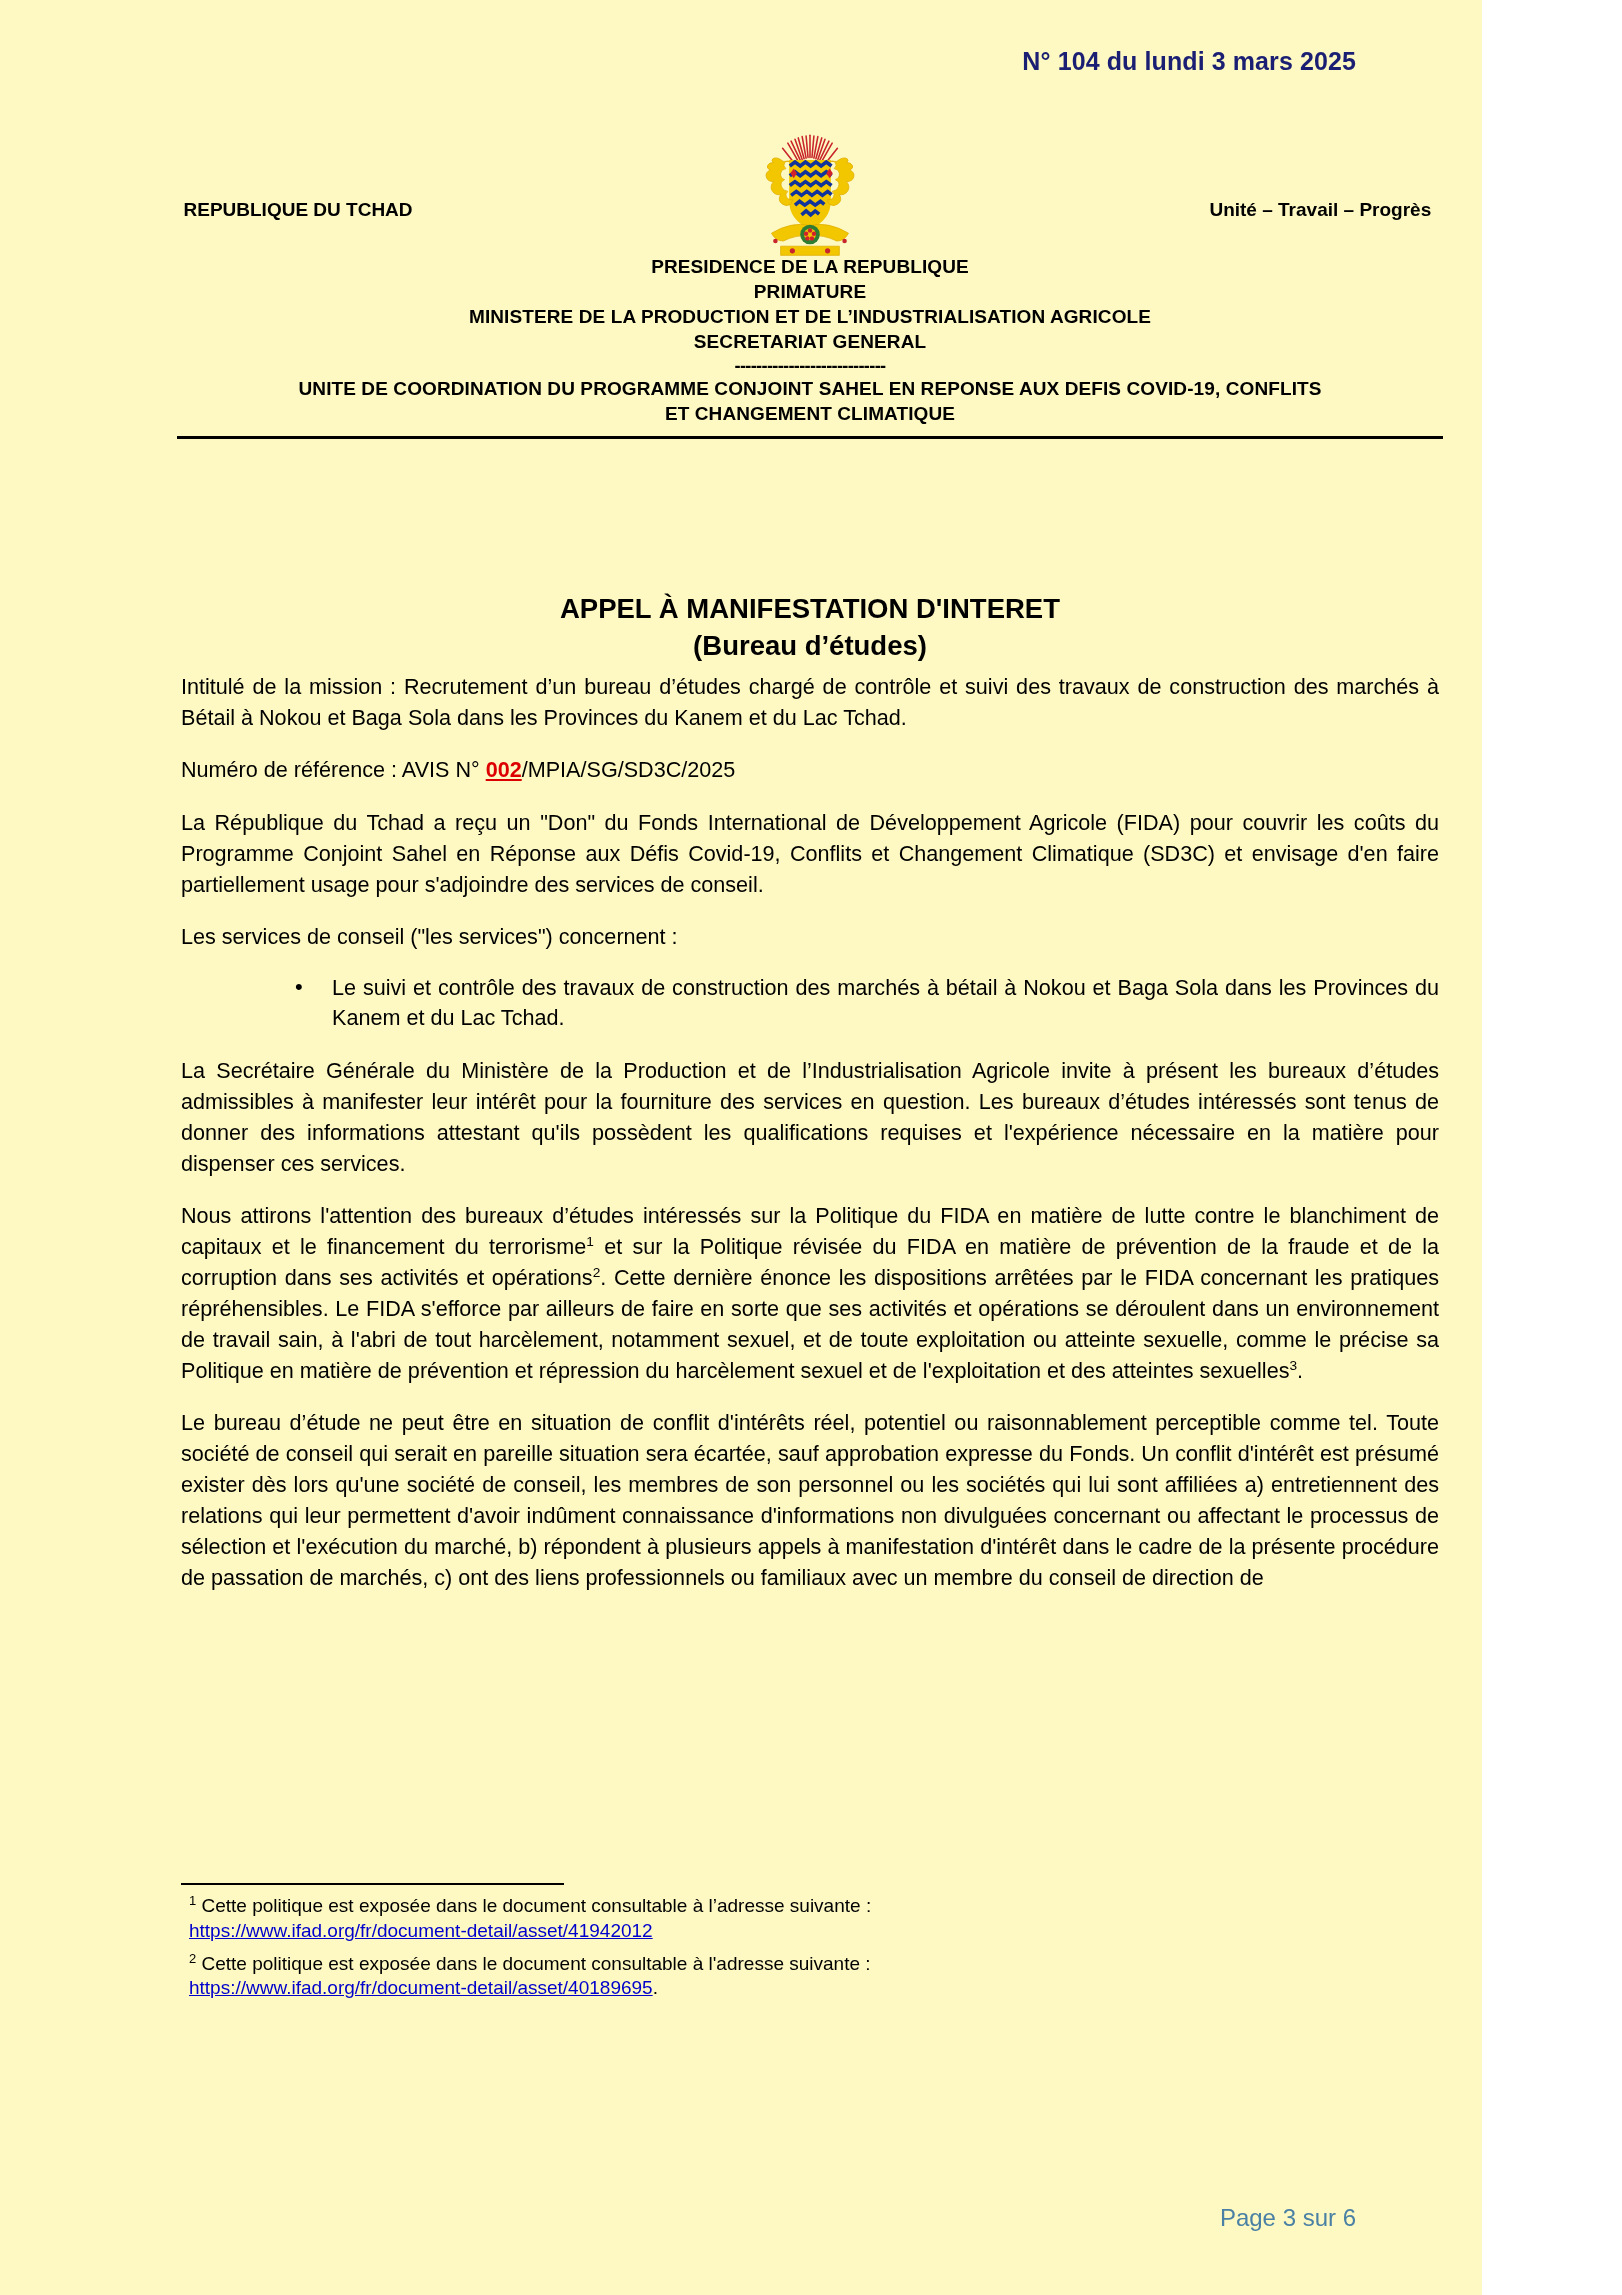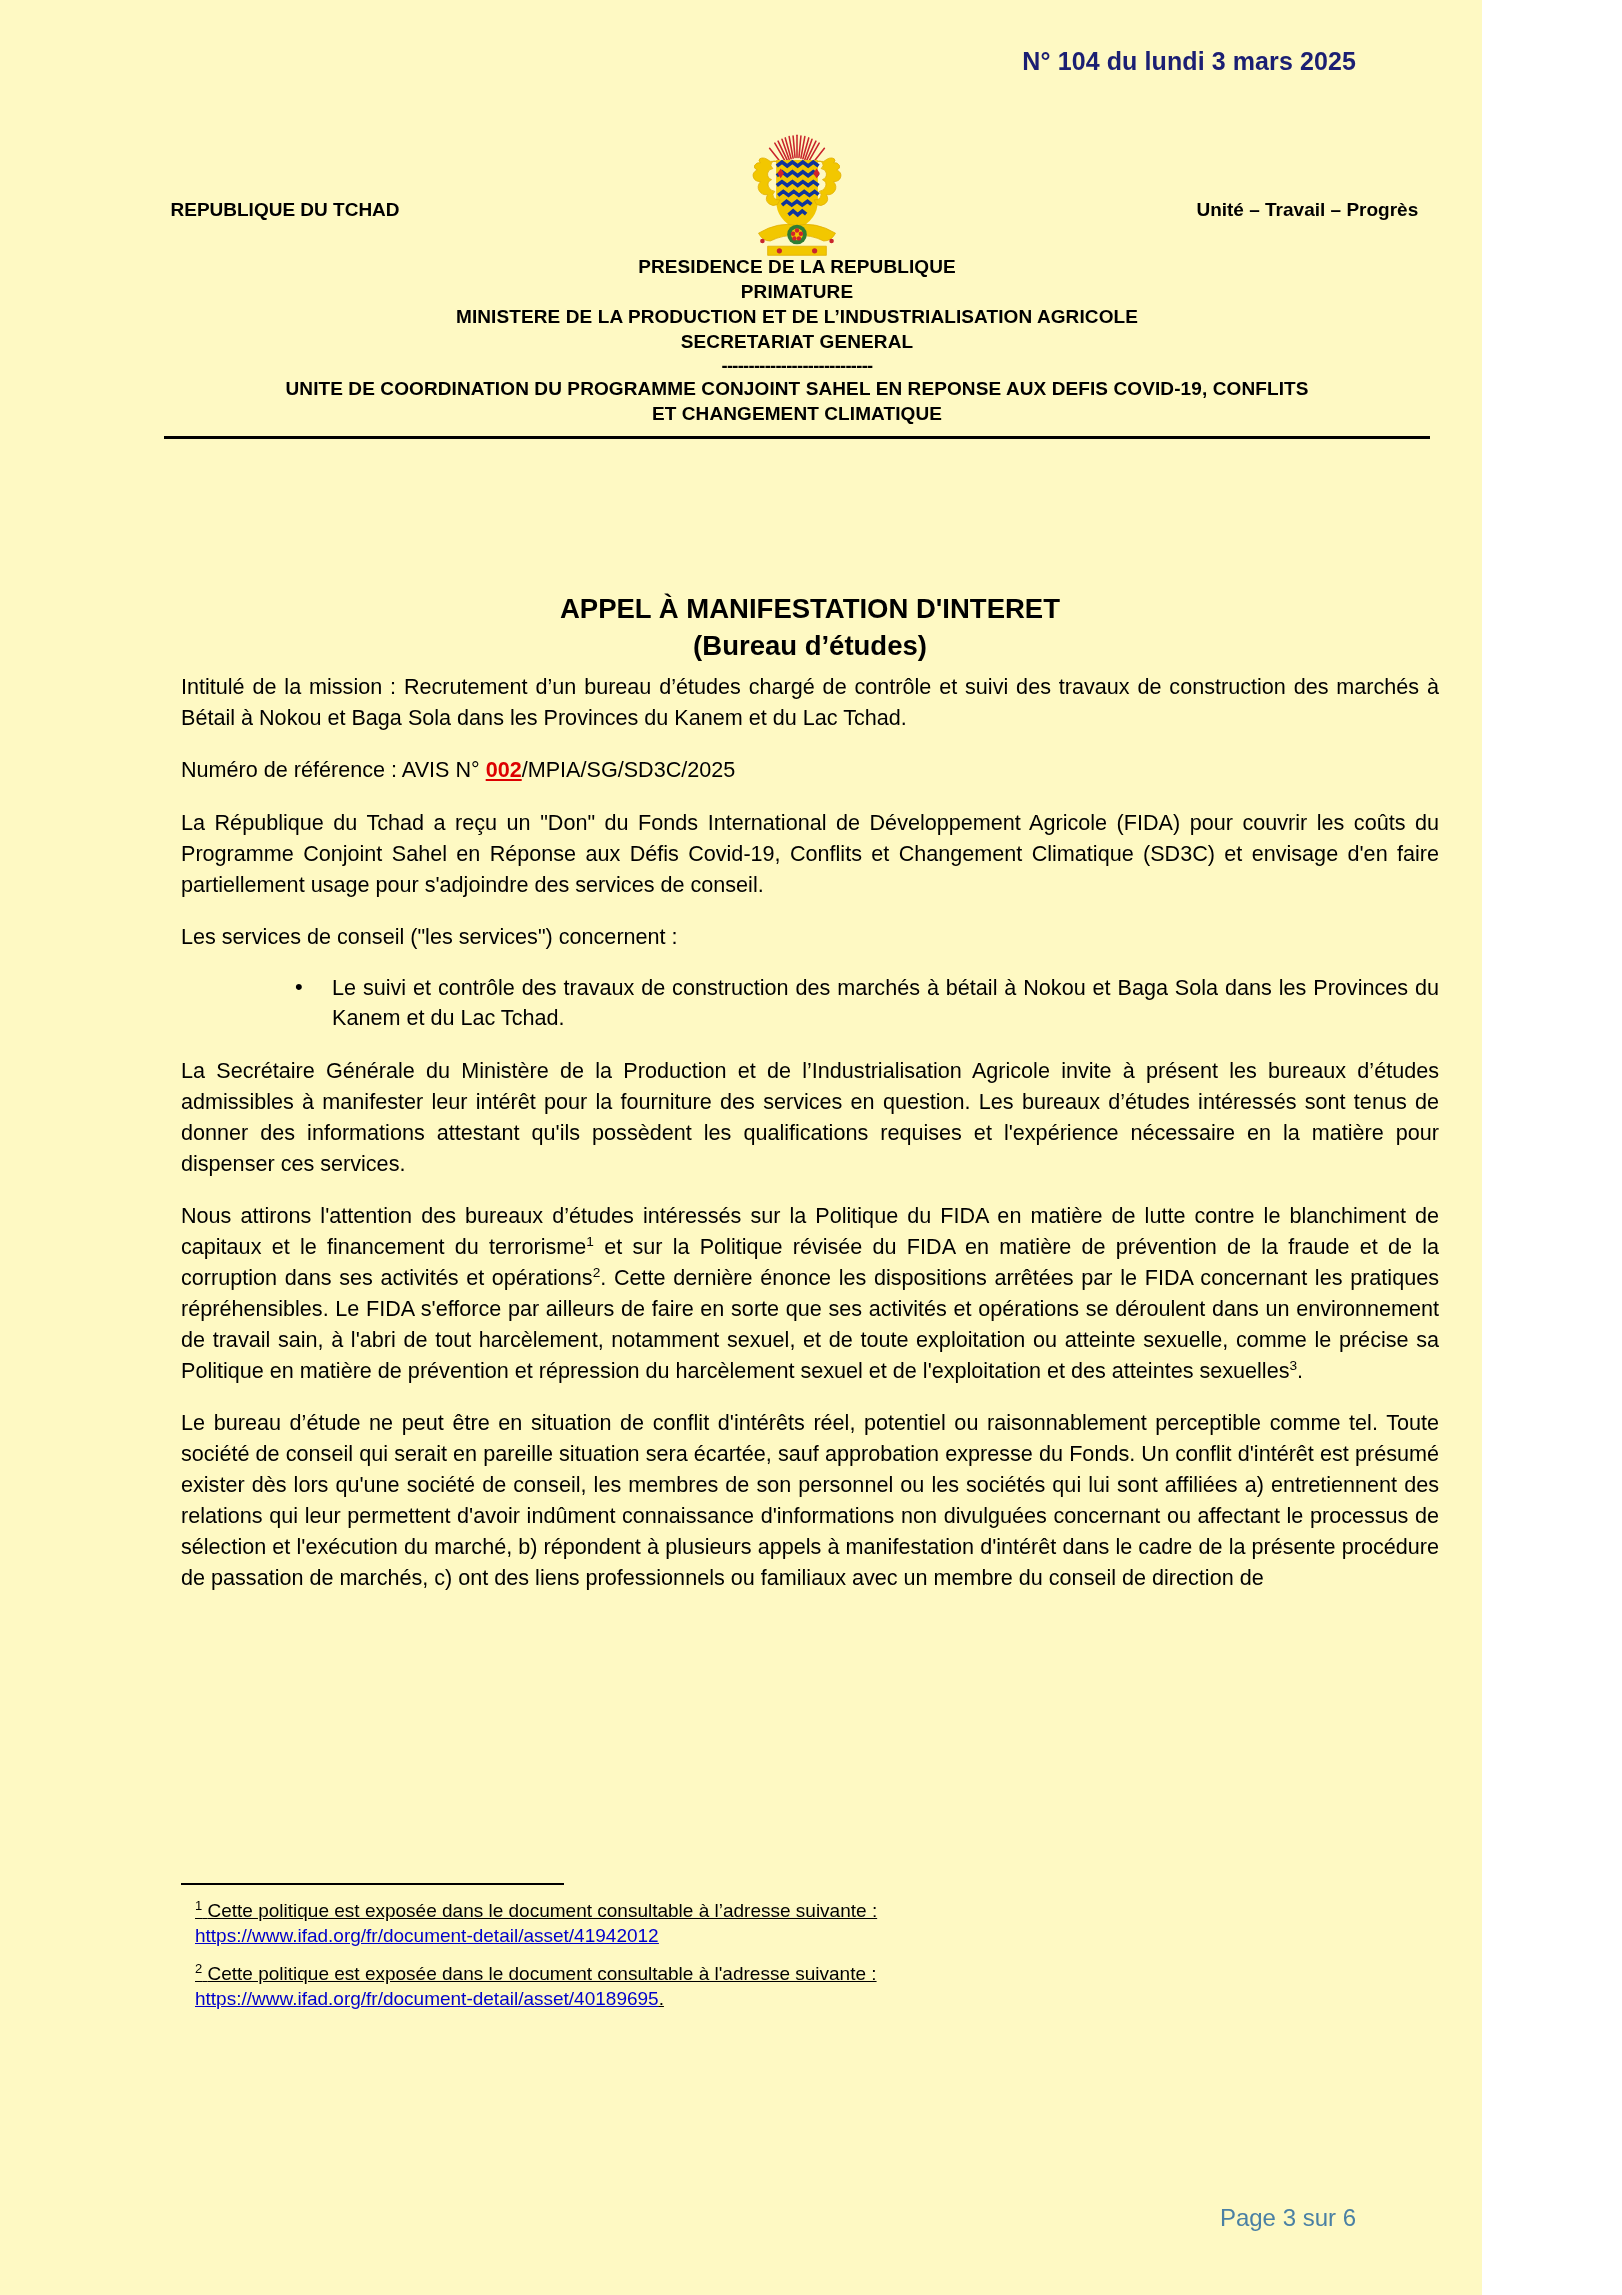--- a/index.html
+++ b/index.html
@@ -30,21 +30,21 @@
     font-weight: bold;
     color: #1b1f73;
     letter-spacing: 0.1px;
     white-space: nowrap;
   }
 
   
   .letterhead {
     position: absolute;
     top: 131px;
-    left: 164px;
+    left: 177px;
     width: 1266px;
   }
   .lh-row {
     position: relative;
     height: 124px;
   }
   .lh-left {
     position: absolute;
     left: 6.5px;
     top: 68px;
@@ -159,22 +159,21 @@
   }
   .fn-rule {
     border: 0;
     border-top: 2.6px solid #000;
     width: 383px;
     margin: 0 0 9.2px 0;
   }
   .fn-item {
     font-size: 19px;
     line-height: 1.30;
-    margin: 14px;
-    text-decoration: underline;
+    margin: 8px;
   }
   .fn-item .marker {
     font-size: 13px;
     vertical-align: super;
     line-height: 0;
   }
   .fn-link {
     color: #0000cc;
     text-decoration: underline;
     word-break: break-all;

